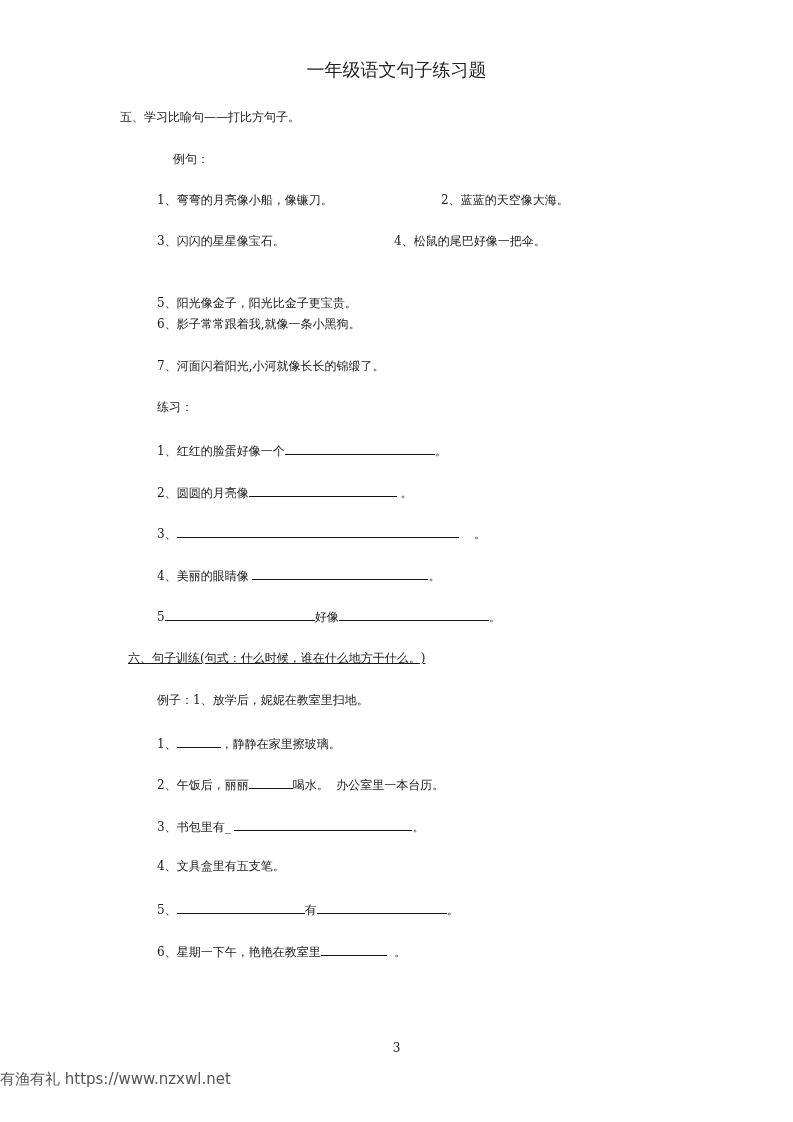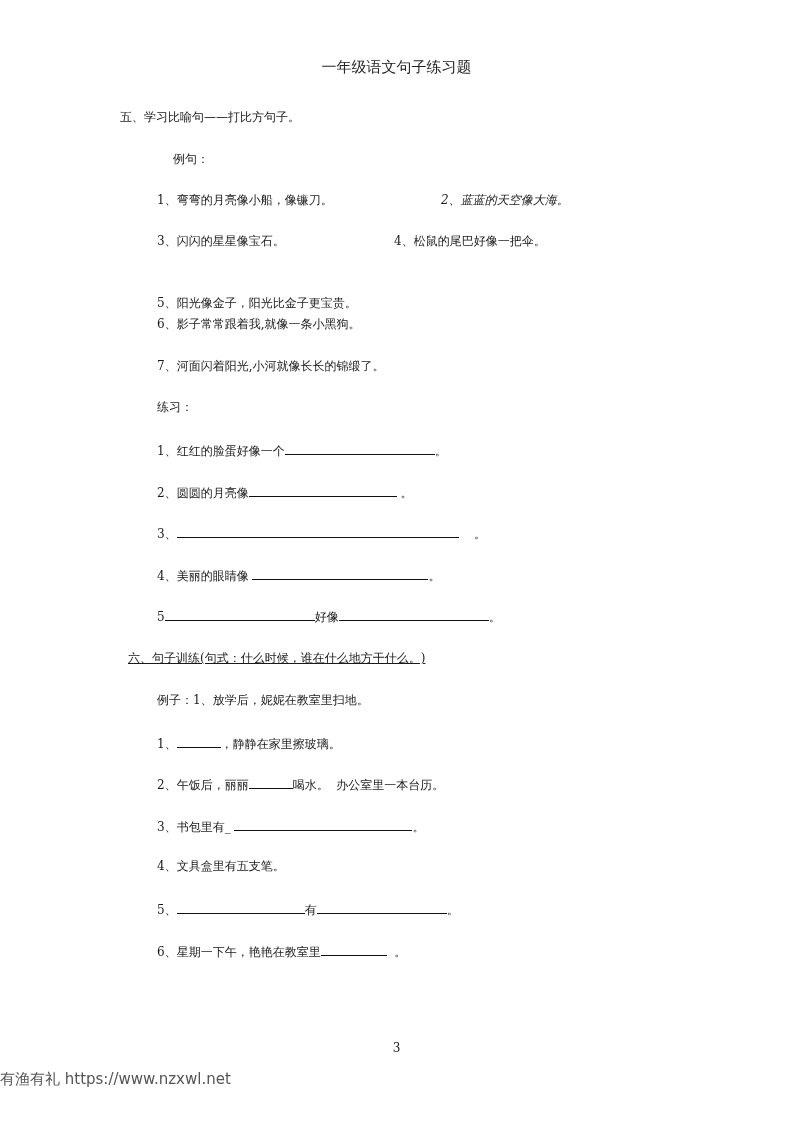--- a/index.html
+++ b/index.html
@@ -1,35 +1,35 @@
 <!DOCTYPE html>
 <html><head>
 <meta charset="utf-8">
 <style>
   html, body { margin:0; padding:0; background:#ffffff; }
   body { width:793px; height:1122px; position:relative; overflow:hidden;
          font-family:"DejaVu Serif","Liberation Serif",serif; color:#1a1a1a; }
   .header { position:absolute; top:58px; left:0; width:793px; text-align:center;
-            font-size:15px; color:#222; }
+            font-size:18px; color:#222; }
   .line { position:absolute; font-size:12px; white-space:nowrap; line-height:22px; }
   .blank { display:inline-block; border-bottom:1px solid #111; height:16px; vertical-align:baseline; }
   .page-num { position:absolute; top:1041px; left:0; width:793px; text-align:center; font-size:12px; }
   .footer { position:absolute; top:1070px; left:0; width:793px; text-align:left;
             font-family:"DejaVu Sans","Liberation Sans",sans-serif; font-size:15px; color:#555; }
 </style>
 </head>
 <body>
 
 <div class="header">一年级语文句子练习题</div>
 
 <div class="line" style="top:106px;left:120px;">五、学习比喻句——打比方句子。</div>
 <div class="line" style="top:148px;left:173px;">例句：</div>
 
 <div class="line" style="top:189px;left:157px;">1、弯弯的月亮像小船，像镰刀。</div>
-<div class="line" style="top:189px;left:441px;font-style:italic;">2、蓝蓝的天空像大海。</div>
+<div class="line" style="top:189px;left:441px;">2、蓝蓝的天空像大海。</div>
 <div class="line" style="top:230px;left:157px;">3、闪闪的星星像宝石。</div>
 <div class="line" style="top:230px;left:394px;">4、松鼠的尾巴好像一把伞。</div>
 <div class="line" style="top:272px;left:157px;margin-top:20px;">5、阳光像金子，阳光比金子更宝贵。</div>
 <div class="line" style="top:313px;left:157px;">6、影子常常跟着我,就像一条小黑狗。</div>
 <div class="line" style="top:355px;left:157px;">7、河面闪着阳光,小河就像长长的锦缎了。</div>
 
 <div class="line" style="top:396px;left:157px;">练习：</div>
 
 <div class="line" style="top:438px;left:157px;">
   <span>1、红红的脸蛋好像一个</span><span class="blank" style="width:150px;"></span><span>。</span>

